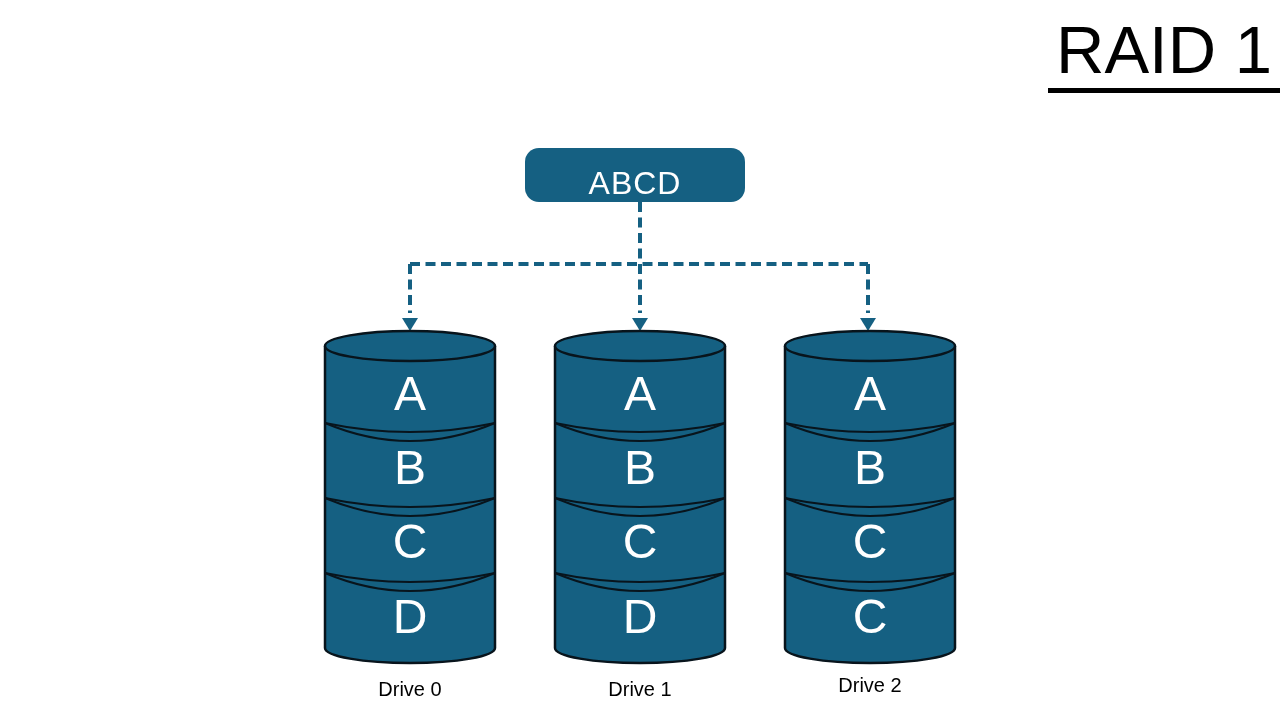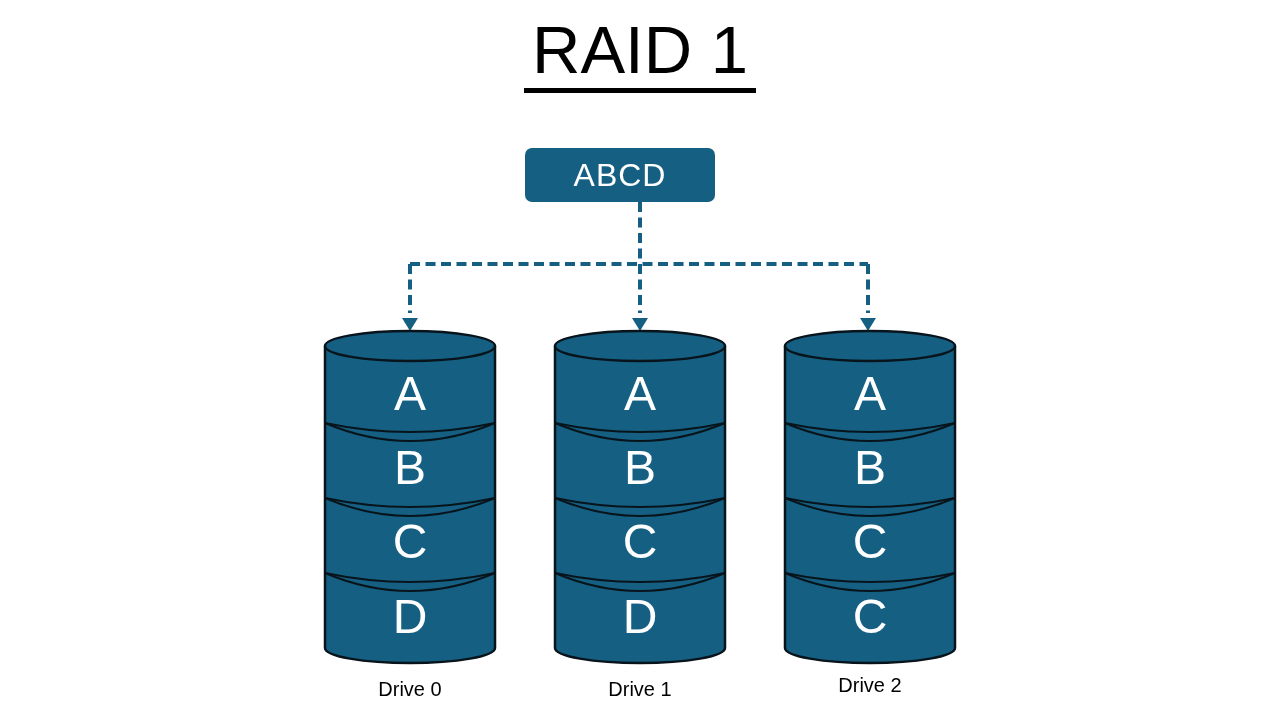--- a/index.html
+++ b/index.html
@@ -15,42 +15,42 @@
     background: var(--background, #ffffff);
     overflow: hidden;
   }
   
   .title-wrap {
     position: absolute;
     top: 16px;
     left: 0;
     right: 0;
     display: flex;
-    justify-content: center;
+    justify-content: flex-end;
   }
   .title-text {
     font-size: 67px;
     line-height: 1.02;
     color: var(--title-text, #000);
     border-bottom: 5px solid var(--title-text, #000);
     padding: 0 8px 4px 8px;
     letter-spacing: 0px;
     white-space: pre;
   }
   
   .data-block {
     position: absolute;
     left: 525px;
     top: 148px;
-    width: 190px;
+    width: 220px;
     height: 54px;
     background: var(--accent, #156082);
-    border-radius: 7px;
+    border-radius: 14px;
     display: flex;
-    align-items: center;
+    align-items: flex-end;
     justify-content: center;
   }
   .data-block-label {
     color: var(--block-text, #fff);
     font-size: 32px;
     letter-spacing: 1px;
   }
   
   svg.diagram {
     position: absolute;

